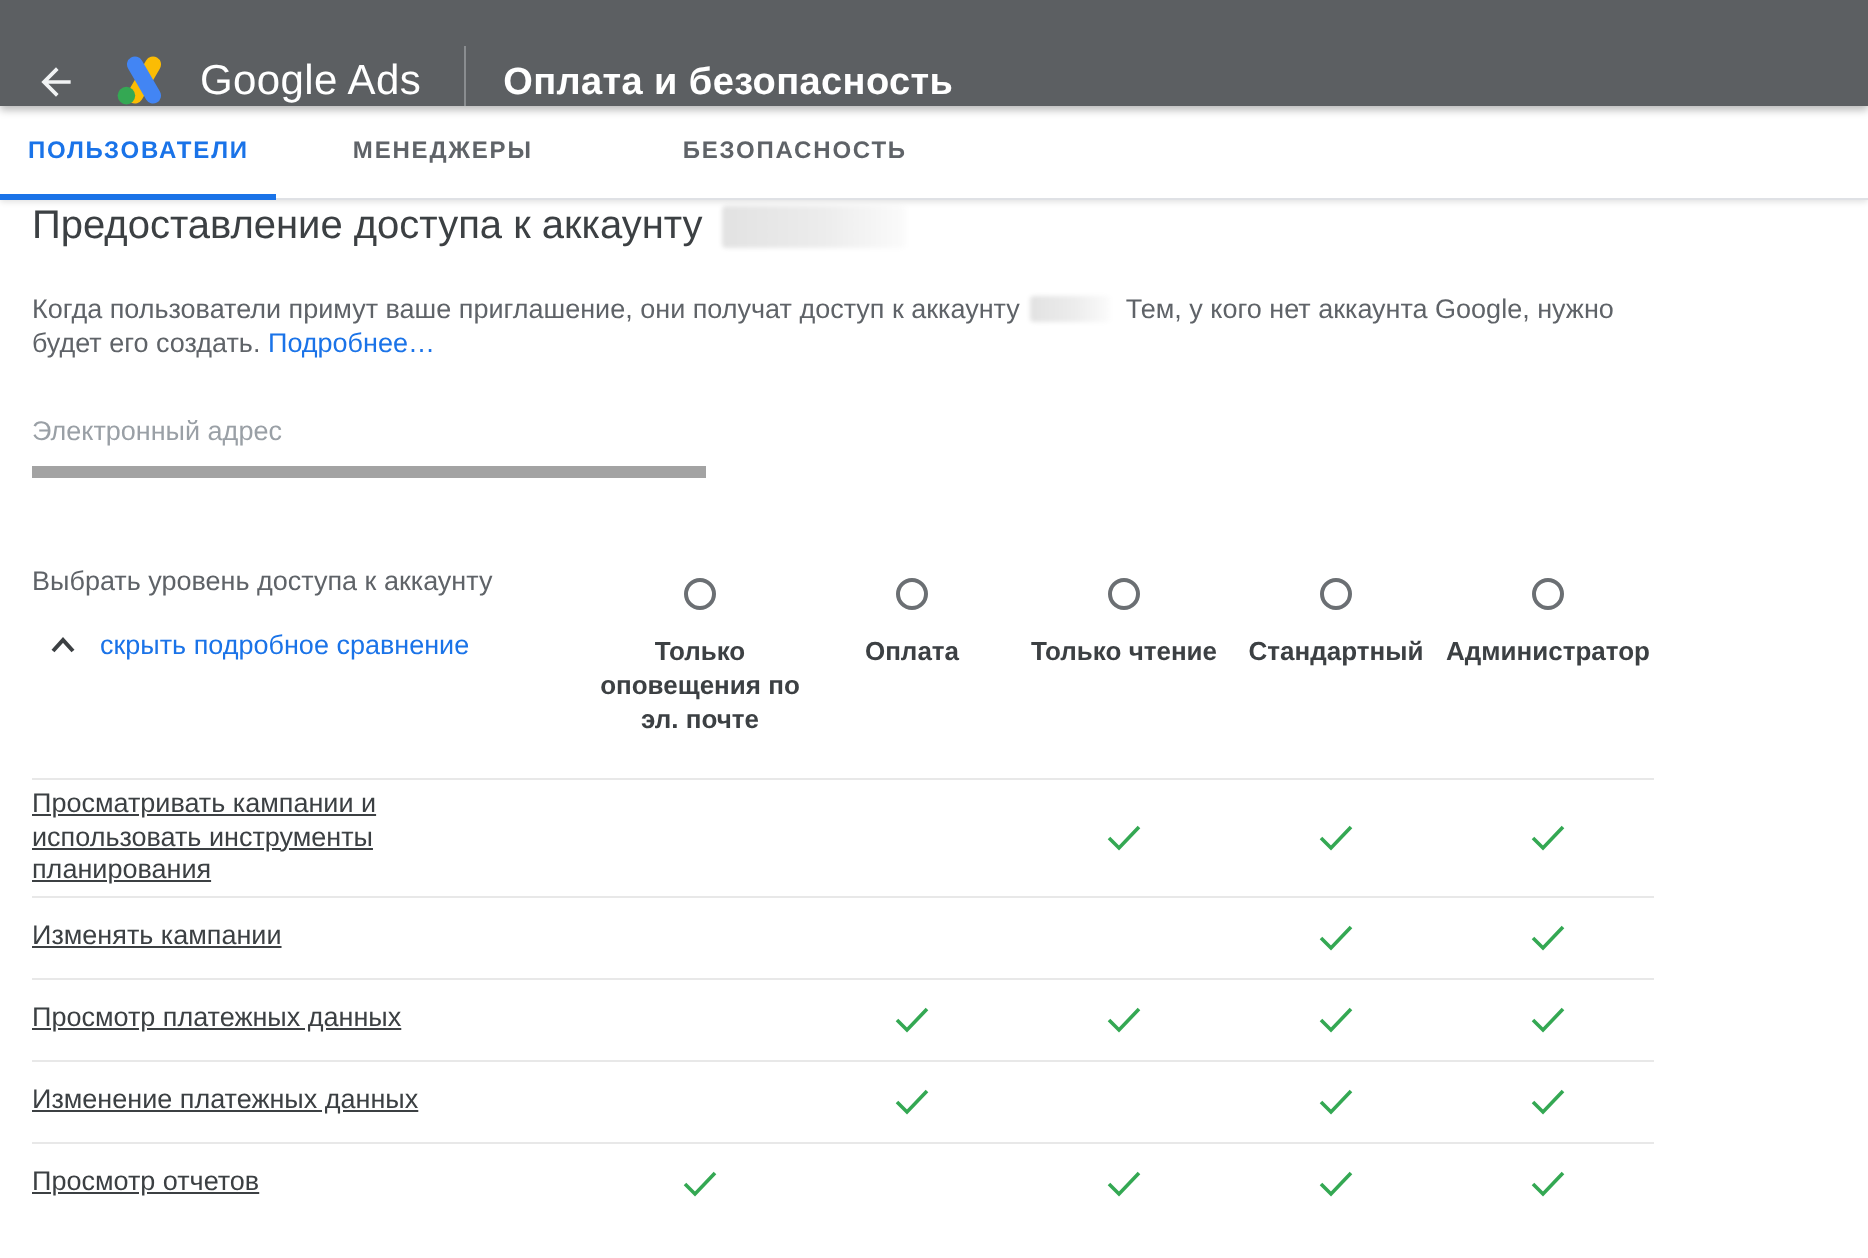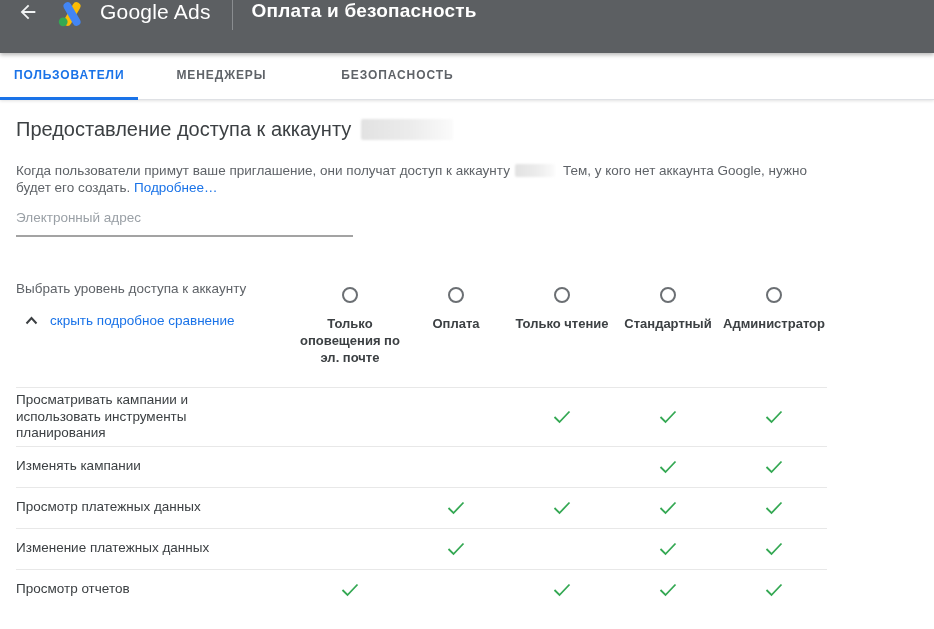--- a/index.html
+++ b/index.html
@@ -1,20 +1,20 @@
 <!DOCTYPE html>
 <html><head>
 <meta charset="utf-8">
 <style>
   * { margin:0; padding:0; box-sizing:border-box; }
   html,body { width:934px; height:629px; overflow:hidden; background:#fff;
     font-family:"Liberation Sans", sans-serif; }
 
   
-  .appbar { height:53px; background:#5c5f62; display:flex; align-items:flex-start;
+  .appbar { height:53px; background:#5c5f62; display:flex; align-items:flex-end;
     padding:0 16px; position:relative; z-index:3;
     box-shadow:0 2px 4px rgba(0,0,0,.28); }
   .back-btn { width:24px; height:24px; margin-right:18px; cursor:pointer; display:flex;
     align-items:center; justify-content:center; }
   .logo { width:30px; height:27px; margin-right:12px; display:flex; align-items:center; }
   .brand { color:#fff; font-size:21px; letter-spacing:.2px; font-weight:400; }
   .appbar-sep { width:1px; height:30px; background:#8a8d90; margin:0 19px 0 21px; }
   .appbar-title { color:#fff; font-size:19px; font-weight:700; letter-spacing:.2px; }
 
   
@@ -24,55 +24,55 @@
   .tab { display:flex; align-items:center; font-size:12px; font-weight:700;
     letter-spacing:.9px; color:#5f6368; padding:0 25px; cursor:pointer;
     border-bottom:3px solid transparent; margin-bottom:-1px; }
   .tab.first { padding:0 14px; }
   .tab.t2 { margin-left:13px; }
   .tab.t3 { margin-left:25px; }
   .tab.active { color:#1a73e8; border-bottom-color:#1a73e8; }
 
   
   .content { padding:0 16px; }
-  .page-h1 { margin-top:16px; font-size:20px; line-height:26px; font-weight:400;
+  .page-h1 { font-size:20px; line-height:26px; font-weight:400;
     color:#3c4043; display:flex; align-items:center; }
   .blur-box { display:inline-block; border-radius:2px;
     background:linear-gradient(90deg,#e2e2e2 0%,#ececec 55%,#fbfbfb 100%);
     filter:blur(1px); }
   .blur-title { width:92px; height:21px; margin-left:10px; }
   .blur-inline { width:40px; height:13px; margin:0 8px 0 5px; vertical-align:-2px; }
   .desc { margin-top:21px; max-width:800px; font-size:13.5px; line-height:16.5px;
     color:#5f6368; }
   .link { color:#1a73e8; text-decoration:none; cursor:pointer; }
 
   .email-label { margin-top:28px; font-size:13.5px; color:#5f6368; }
-  .email-input { display:block; margin-top:8px; width:337px; border:none; outline:none;
-    border-bottom:2px solid #a3a3a3; font-size:13.5px; color:#ef4444;
+  .email-input { display:block; margin-top:22px; width:337px; border:none; outline:none;
+    border-bottom:6px solid #a3a3a3; font-size:13.5px; color:#ef4444;
     padding:6px 0 10px; font-family:"Liberation Sans", sans-serif; }
   .email-input::placeholder { color:#9aa0a6; }
 
   
   .access-head { margin-top:43px; display:flex; }
   .access-left { width:281px; padding-top:1px; }
   .access-label { font-size:13.5px; color:#5f6368; }
   .toggle-row { margin-top:17px; display:flex; align-items:center; cursor:pointer; }
   .chev { margin:0 12px 0 9px; display:flex; }
   .toggle-link { font-size:13.5px; color:#1a73e8; }
   .access-cols { display:grid; grid-template-columns:repeat(5,106px); margin-top:7px; }
   .col-cell { display:flex; flex-direction:column; align-items:center; text-align:center; }
   .radio { width:16px; height:16px; border:2px solid #6b6f73; border-radius:50%;
     background:#fff; margin-bottom:12px; cursor:pointer; }
   .col-name { font-size:13px; font-weight:700; color:#3c4043; line-height:17px; }
 
   
   .perm-table { margin-top:21px; width:811px; }
   .perm-row { display:grid; grid-template-columns:281px repeat(5,106px);
     align-items:center; border-top:1px solid #e8e8e8; min-height:41px; padding:4px 0; }
-  .perm-label { font-size:13.5px; color:#3c4043; line-height:16.5px; max-width:210px; }
+  .perm-label { font-size:13.5px; color:#3c4043; line-height:16.5px; max-width:210px;text-decoration:underline; }
   .perm-cell { display:flex; align-items:center; justify-content:center; }
 </style>
 </head>
 <body>
 
 <div class="appbar">
   <span class="back-btn">
     <svg width="22" height="22" viewBox="0 0 24 24">
       <path d="M20 11H7.83l5.59-5.59L12 4l-8 8 8 8 1.41-1.41L7.83 13H20v-2z" fill="#f1f3f4"></path>
     </svg>

